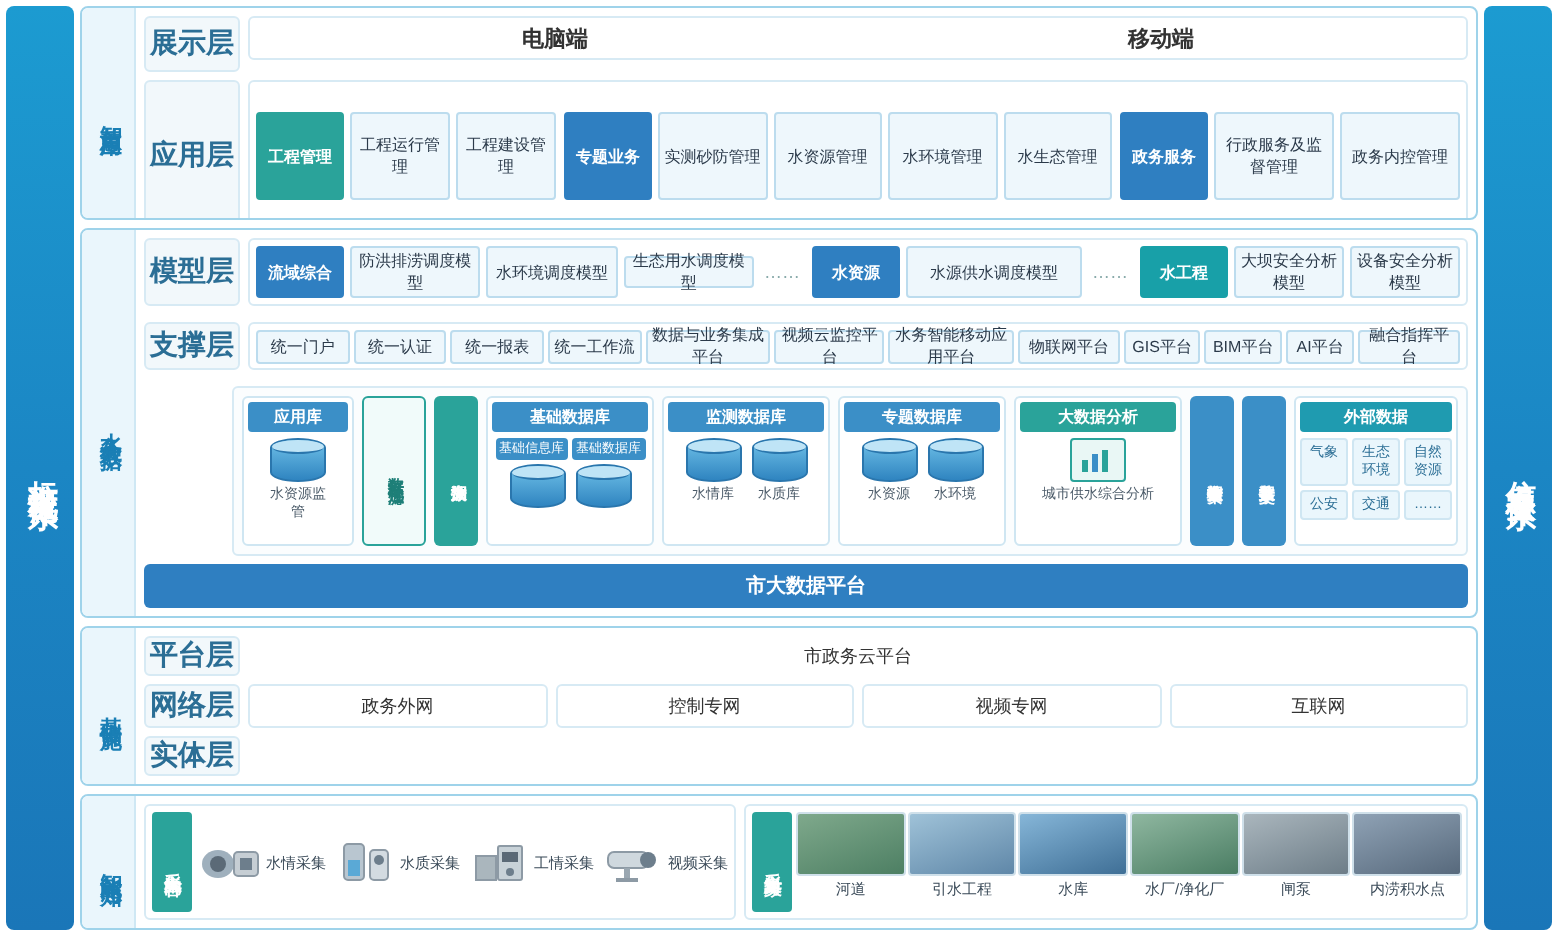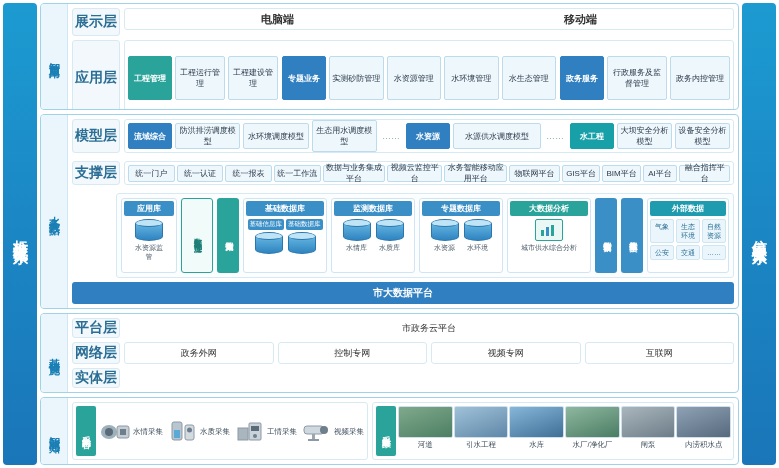--- a/index.html
+++ b/index.html
@@ -204,21 +204,21 @@
       <div class="panel-body bd-wrap">
 
         <div class="row" style="height:34px;">
           <div class="row-label">模型层</div>
           <div class="row-box">
 
             <div class="grp">
               <div class="chip blue" style="height:26px;">流域综合</div>
               <div class="chip light" style="height:26px;">防洪排涝调度模型</div>
               <div class="chip light" style="height:26px;">水环境调度模型</div>
-              <div class="chip light" style="height:32px;">生态用水调度模型</div>
+              <div class="chip light" style="height:16px;">生态用水调度模型</div>
               <div class="dots">……</div>
             </div>
 
             <div class="grp" style="flex:0 0 160px;">
               <div class="chip blue" style="height:26px;">水资源</div>
               <div class="chip light" style="height:26px;">水源供水调度模型</div>
               <div class="dots">……</div>
             </div>
 
             <div class="grp" style="flex:0 0 160px;">

